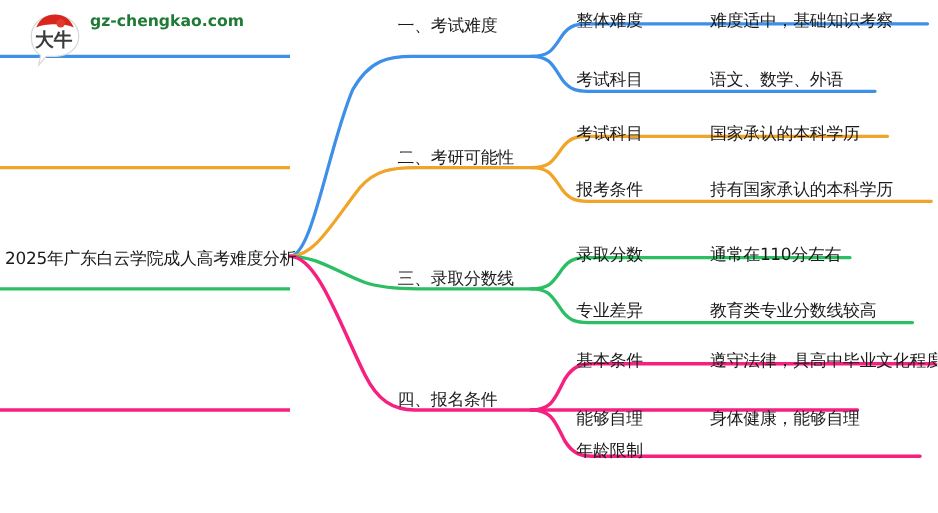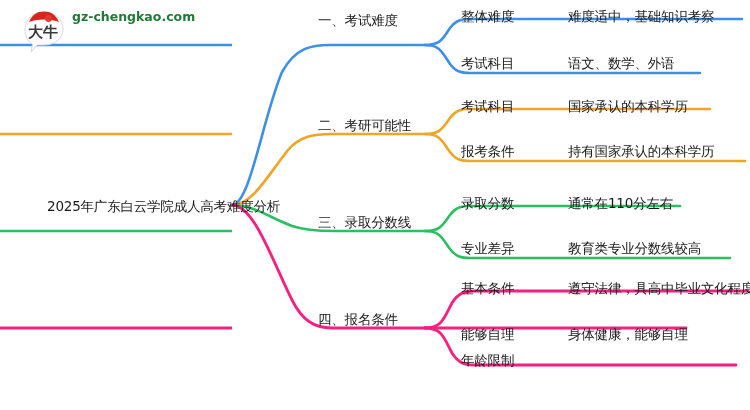--- a/index.html
+++ b/index.html
@@ -123,21 +123,21 @@
       <path d="M22,2 C33,2 41,9.5 41,19 C41,28.5 33,35 22,35 L15,35 L9,42 L10.5,34.2 C5.2,31.2 3,25.6 3,19 C3,9.5 11,2 22,2 Z" fill="#ffffff" stroke="#d9d9d9" stroke-width="1"></path>
       <path d="M7,12 C10,4.5 15.5,1.5 22,1.5 C28.5,1.5 34,4.5 37,12 C30,8.5 14,8.5 7,12 Z" fill="#d8261f"></path>
       <circle cx="26.5" cy="8.5" r="3.4" fill="#e03a2f"></circle>
       <text x="21" y="27" text-anchor="middle" font-size="15" font-weight="bold" font-family="DejaVu Sans, Liberation Sans, sans-serif" fill="#3b3b3b">大牛</text>
     </svg>
     <div class="logo-text">
       <div class="logo-url">gz-chengkao.com</div>
     </div>
   </div>
 
-  <div class="node root-title" style="left:4px; top:198px;margin-left:43px;">2025年广东白云学院成人高考难度分析</div>
+  <div class="node root-title" style="left:4px; top:198px;">2025年广东白云学院成人高考难度分析</div>
 
   <div class="node branch-label" style="left:318px; top:12px;">一、考试难度</div>
   <div class="node sub-label" style="left:461px; top:8px;text-align:right;">整体难度</div>
   <div class="node leaf-label" style="left:568px; top:8px;">难度适中，基础知识考察</div>
   <div class="node sub-label" style="left:461px; top:55px;">考试科目</div>
   <div class="node branch-label" style="left:318px; top:117px;">二、考研可能性</div>
 
   <div class="node leaf-label" style="left:568px; top:55px;">语文、数学、外语</div>
   <div class="node sub-label" style="left:461px; top:98px;">考试科目</div>
   <div class="node leaf-label" style="left:568px; top:98px;">国家承认的本科学历</div>

